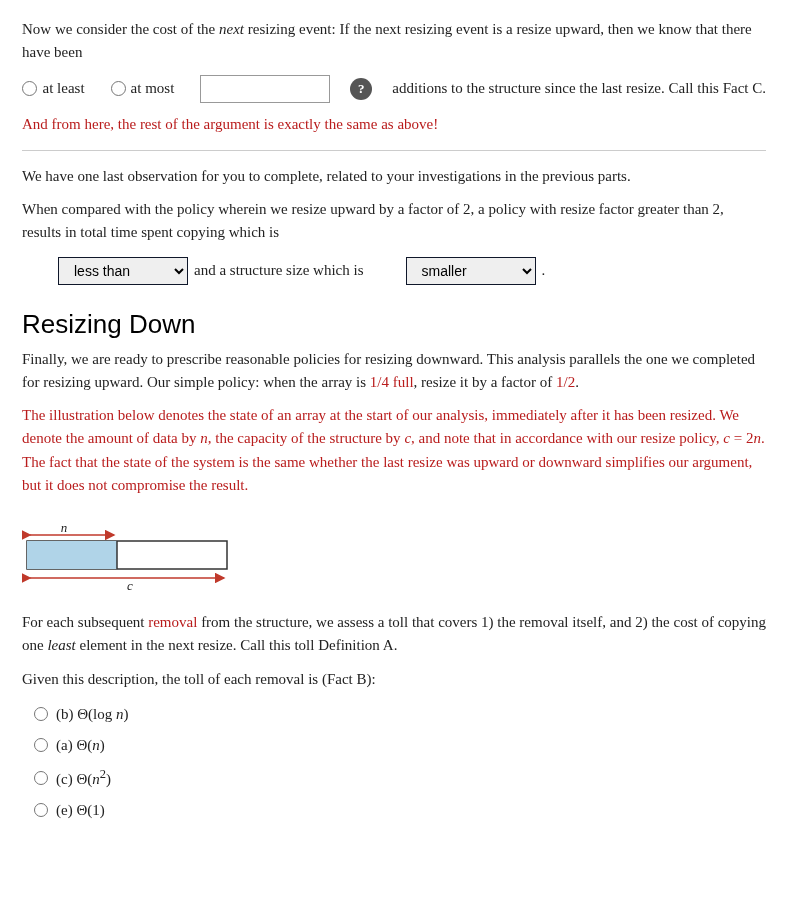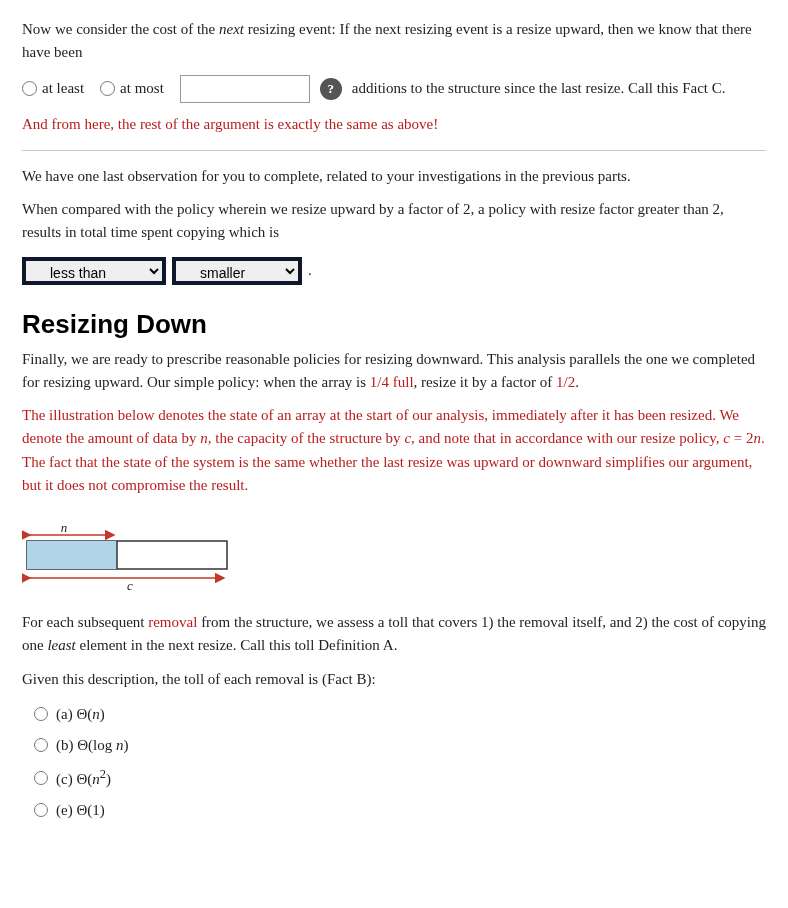--- a/index.html
+++ b/index.html
@@ -13,22 +13,23 @@
     }
     p { line-height: 1.55; margin-bottom: 10px; }
     .section { margin-bottom: 10px; }
     .divider { border: none; border-top: 1px solid #ccc; margin: 14px 0; }
 
     
     .radio-row {
       display: flex;
       align-items: center;
       flex-wrap: wrap;
-      gap: 6px;
+      gap: 16px;
       margin: 10px 0 10px 0;
+      justify-content: flex-end;
     }
     .radio-option {
       display: flex;
       align-items: center;
       gap: 5px;
       margin-right: 10px;
     }
     .radio-option input[type="radio"] {
       cursor: pointer;
       width: 15px; height: 15px;
@@ -57,33 +58,34 @@
 
     
     .dropdown-row {
       display: flex;
       align-items: center;
       gap: 6px;
       margin: 12px 0 18px 0;
       flex-wrap: wrap;
     }
     .dropdown-select {
-      border: 4px solid #0f172a;
-      padding: 3px 20px;
+      border: 1px solid #0f172a;
+      padding: 3px 11px;
       font-size: 14px;
       height: 28px;
       min-width: 130px;
       cursor: pointer;
+      margin-left: 36px;
     }
 
     
     .section-heading {
       font-family: Arial, sans-serif;
       font-size: 26px;
-      font-weight: bold;
+      font-weight: normal;
       color: #000;
       margin: 24px 0 8px 0;
     }
 
     
     .array-diagram {
       margin: 14px 0 14px 0;
       display: inline-block;
     }
     .array-svg {
@@ -147,20 +149,21 @@
   <p>We have one last observation for you to complete, related to your investigations in the previous parts.</p>
 
   <p>When compared with the policy wherein we resize upward by a factor of 2, a policy with resize factor greater than 2, results in total time spent copying which is</p>
 
   <div class="dropdown-row">
     <select class="dropdown-select">
       <option value="lessthan">less than</option>
       <option value="equalto">equal to</option>
       <option value="greaterthan">greater than</option>
     </select>
+    <span>and a structure size which is</span>
     <select class="dropdown-select">
       <option value="smaller">smaller</option>
       <option value="same">the same</option>
       <option value="larger">larger</option>
     </select>
     <span>.</span>
   </div>
 </div>
 
 <h2 class="section-heading">Resizing Down</h2>
@@ -209,29 +212,29 @@
 
   <p>
     For each subsequent <span class="blue">removal</span> from the structure, we assess a toll that covers 1) the removal itself, and 2) the cost of copying one <em>least</em> element in the next resize. Call this toll <strong>Definition A.</strong>
   </p>
 
   <p>Given this description, the toll of each removal is (Fact B):</p>
 
   
   <ul class="radio-list">
     <li>
+      <input type="radio" name="toll_answer" value="b" style="">
+      <span>
+        (b) Θ(log <em>n</em>)
+      </span>
+    </li>
+    <li>
       <input type="radio" name="toll_answer" value="a" style="">
       <span>
         (a) Θ(<em>n</em>)
-      </span>
-    </li>
-    <li>
-      <input type="radio" name="toll_answer" value="b" style="">
-      <span>
-        (b) Θ(log <em>n</em>)
       </span>
     </li>
     <li>
       <input type="radio" name="toll_answer" value="c" style="">
       <span>
         (c) Θ(<em>n</em><sup>2</sup>)
       </span>
     </li>
     <li>
       <input type="radio" name="toll_answer" value="e" style="">

